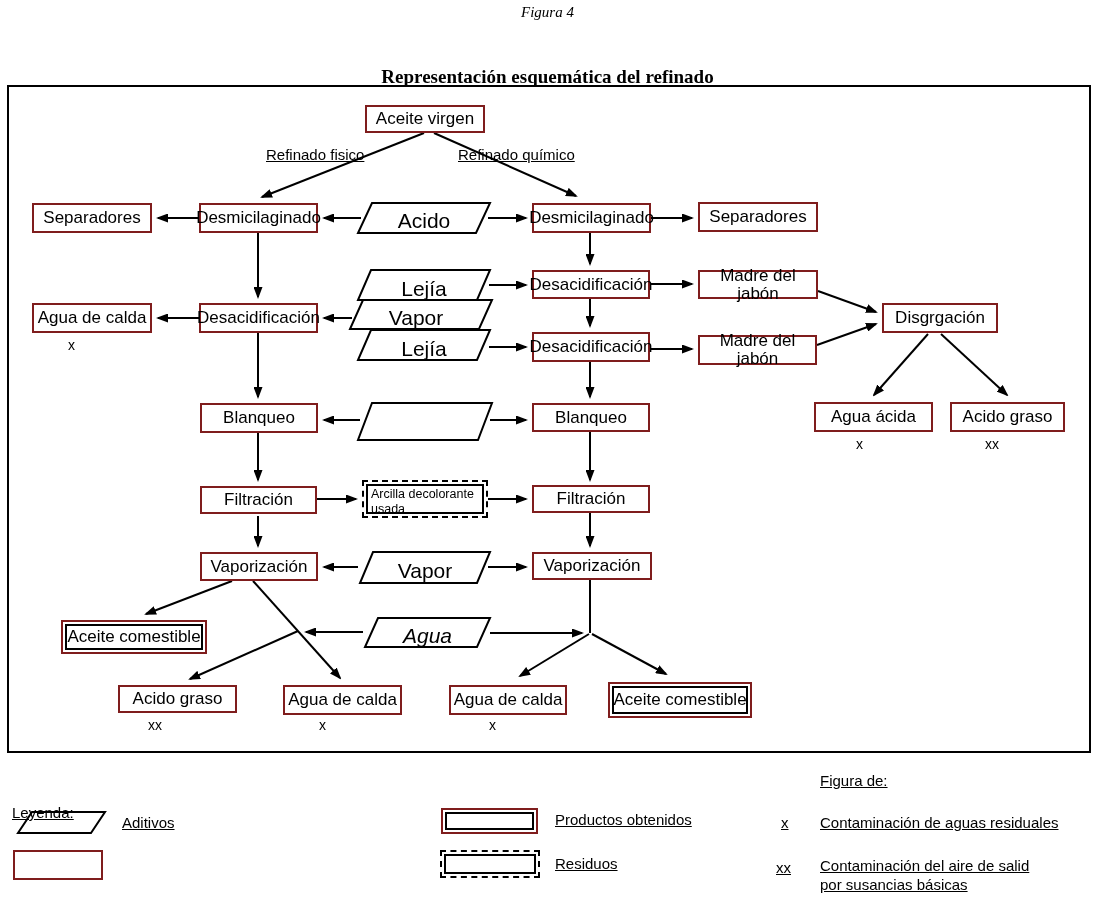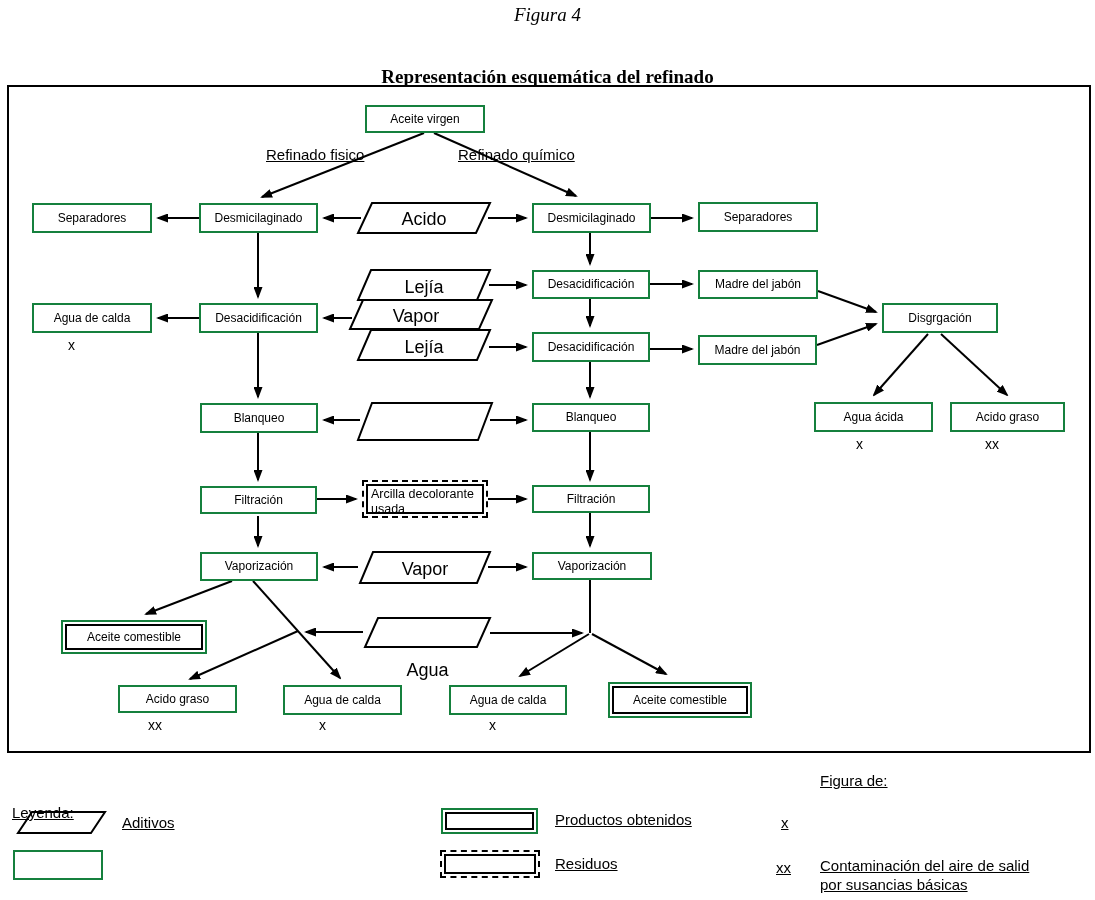--- a/index.html
+++ b/index.html
@@ -1,27 +1,27 @@
 <!DOCTYPE html>
 <html><head>
 <meta charset="utf-8">
 <style>
   html,body{margin:0;padding:0;background:#fff;}
   .page{position:relative;width:1095px;height:900px;background:#fff;overflow:hidden;
         font-family:"Liberation Sans",sans-serif;color:#000;}
   .abs{position:absolute;box-sizing:border-box;}
-  .nb{border:2px solid #15803d;background:#fff;display:flex;align-items:center;justify-content:center;
-      font-size:12px;line-height:1.05;text-align:center;}
+  .nb{border:2px solid #7f1d1d;background:#fff;display:flex;align-items:center;justify-content:center;
+      font-size:17px;line-height:1.05;text-align:center;}
   .dbl{box-shadow:inset 0 0 0 2px #fff, inset 0 0 0 4px #000;}
   .dashedb{border:2px dashed #000;background:#fff;box-shadow:inset 0 0 0 2px #fff, inset 0 0 0 4px #000;}
   .resid{display:block;font-size:12.5px;line-height:1.2;text-align:left;padding:5px 2px 0 7px;}
-  .ptxt{font-size:18px;text-align:center;line-height:1.12;}
+  .ptxt{font-size:21px;text-align:center;line-height:1.12;}
   .ul{text-decoration:underline;}
   .mark{font-size:14px;}
-  .fig-label{font-family:"Liberation Serif",serif;font-style:italic;font-size:19px;text-align:center;}
+  .fig-label{font-family:"Liberation Serif",serif;font-style:italic;font-size:15px;text-align:center;}
   .fig-head{font-family:"Liberation Serif",serif;font-weight:bold;font-size:19px;text-align:center;}
   .frame{border:2px solid #000;}
   .lgtxt{font-size:15px;text-decoration:underline;}
   svg{position:absolute;left:0;top:0;}
   svg line, svg polygon{stroke:#000;stroke-width:2;}
   svg polygon{fill:#fff;}
 </style>
 </head>
 <body>
 
@@ -136,35 +136,36 @@
   <div class="abs mark" style="left:319px;top:717px;">x</div>
   <div class="abs nb" style="left:449px;top:685px;width:118px;height:30px;">Agua de calda</div>
   <div class="abs mark" style="left:489px;top:717px;">x</div>
   <div class="abs nb dbl" style="left:608px;top:682px;width:144px;height:36px;">Aceite comestible</div>
 
   <div class="abs ptxt" style="left:358px;top:209px;width:132px;">Acido</div>
   <div class="abs ptxt" style="left:358px;top:277px;width:132px;">Lejía</div>
   <div class="abs ptxt" style="left:350px;top:306px;width:132px;">Vapor</div>
   <div class="abs ptxt" style="left:358px;top:337px;width:132px;">Lejía</div>
   <div class="abs ptxt" style="left:360px;top:559px;width:130px;">Vapor</div>
-  <div class="abs ptxt" style="left:365px;top:660px;width:125px;">Agua</div>
+  <div class="abs ptxt" style="left:365px;top:624px;width:125px;font-style:italic;">Agua</div>
 
   <div class="abs lgtxt ul" style="left:12px;top:768px;margin-top:36px;">Leyenda:</div>
 
   <div class="abs lgtxt" style="left:122px;top:814px;">Aditivos</div>
 
   <div class="abs nb" style="left:13px;top:850px;width:90px;height:30px;"></div>
 
   <div class="abs nb dbl" style="left:441px;top:808px;width:97px;height:26px;"></div>
   <div class="abs lgtxt" style="left:555px;top:811px;">Productos obtenidos</div>
 
   <div class="abs dashedb" style="left:440px;top:850px;width:100px;height:28px;"></div>
   <div class="abs lgtxt" style="left:555px;top:855px;">Residuos</div>
 
   <div class="abs lgtxt" style="left:820px;top:772px;">Figura de:</div>
   <div class="abs lgtxt" style="left:781px;top:814px;">x</div>
+  <div class="abs lgtxt" style="left:820px;top:814px;">Contaminación de aguas residuales</div>
   <div class="abs lgtxt" style="left:776px;top:859px;">xx</div>
   <div class="abs lgtxt" style="left:820px;top:857px;line-height:1.25;">
     <span>Contaminación del aire de salid</span><br>
     <span>por susancias básicas</span>
   </div>
 
 </div>
 
 </body></html>

